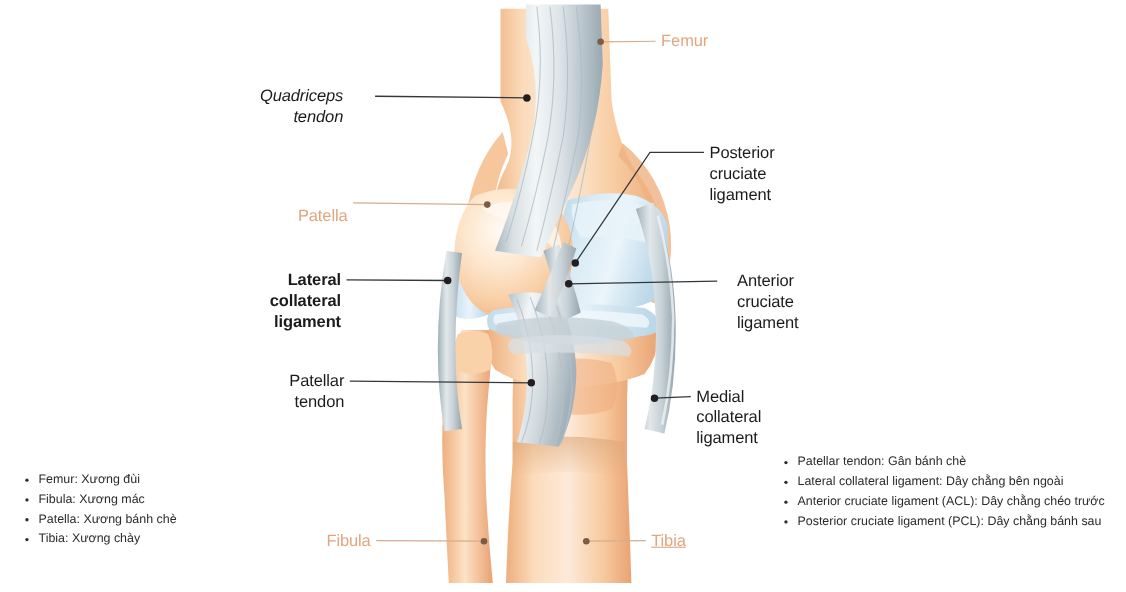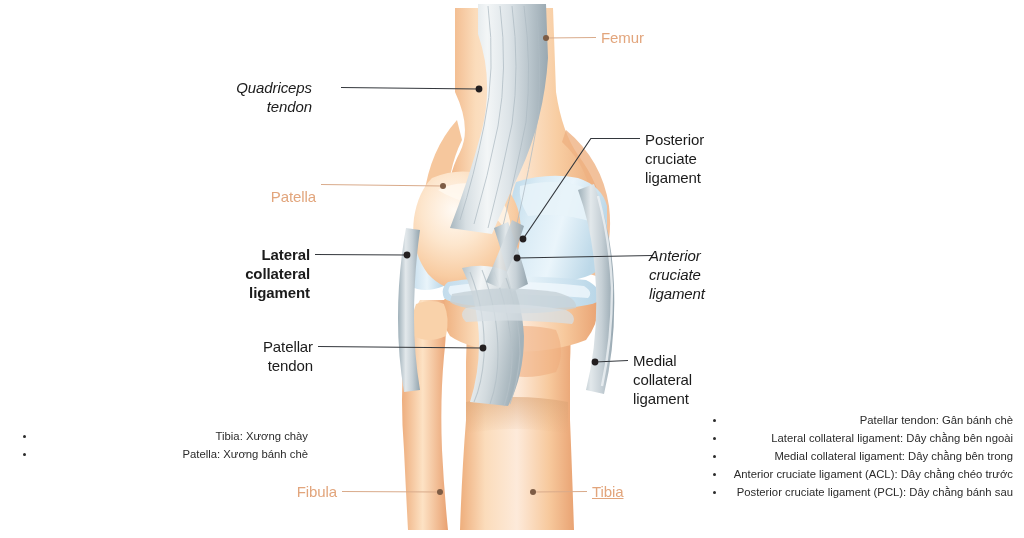--- a/index.html
+++ b/index.html
@@ -22,21 +22,20 @@
   .label.bone{color:#e2a57c;}
   .label.right{text-align:right;}
   .label.left{text-align:left;}
 
   
   .gloss{
     position:absolute;
     font-size:11.3px;
     line-height:17.4px;
     color:#2b2b2b;
-    text-align:right;
   }
   .gloss ul{margin:0;padding:0 0 0 17px;list-style:none;}
   .gloss li{
     position:relative;
     margin:0 0 0.5px 0;
     padding:0;
   }
   .gloss li:before{
     content:"";
     position:absolute;
@@ -229,42 +228,43 @@
       <div class="label bone left" style="top: 28px; left: 601px;">Femur</div>
       <div class="label right" style="top: 78px; right: 712px; font-style: italic;">Quadriceps
 tendon</div>
       <div class="label left" style="top: 130px; left: 645px;">Posterior
 cruciate
 ligament</div>
       <div class="label bone right" style="top: 175px; right: 708px; margin-top: 12px;">Patella</div>
       <div class="label right" style="top: 245px; right: 714px; font-weight: bold;">Lateral
 collateral
 ligament</div>
-      <div class="label left" style="top: 246px; left: 649px; font-style: italic;">Anterior
+      <div class="label left" style="top: 246px; left: 670px;">Anterior
 cruciate
 ligament</div>
       <div class="label right" style="top: 337px; right: 711px;">Patellar
 tendon</div>
       <div class="label left" style="top: 351px; left: 633px;">Medial
 collateral
 ligament</div>
       <div class="label bone right" style="top: 482px; right: 687px;">Fibula</div>
       <div class="label bone left" style="top: 482px; left: 592px; text-decoration: underline;">Tibia</div>
     </div>
 
   <div class="gloss" style="left:18px;top:428px;width:290px;">
     <ul id="gloss-left">
+        <li>Femur: Xương đùi</li>
+        <li>Fibula: Xương mác</li>
+        <li>Patella: Xương bánh chè</li>
         <li>Tibia: Xương chày</li>
-        <li>Patella: Xương bánh chè</li>
       </ul>
   </div>
 
   <div class="gloss" style="left:708px;top:412px;width:305px;">
     <ul id="gloss-right">
         <li>Patellar tendon: Gân bánh chè</li>
         <li>Lateral collateral ligament: Dây chằng bên ngoài</li>
-        <li>Medial collateral ligament: Dây chằng bên trong</li>
         <li>Anterior cruciate ligament (ACL): Dây chằng chéo trước</li>
         <li>Posterior cruciate ligament (PCL): Dây chằng bánh sau</li>
       </ul>
   </div>
 
 </div>
 
 </body></html>

